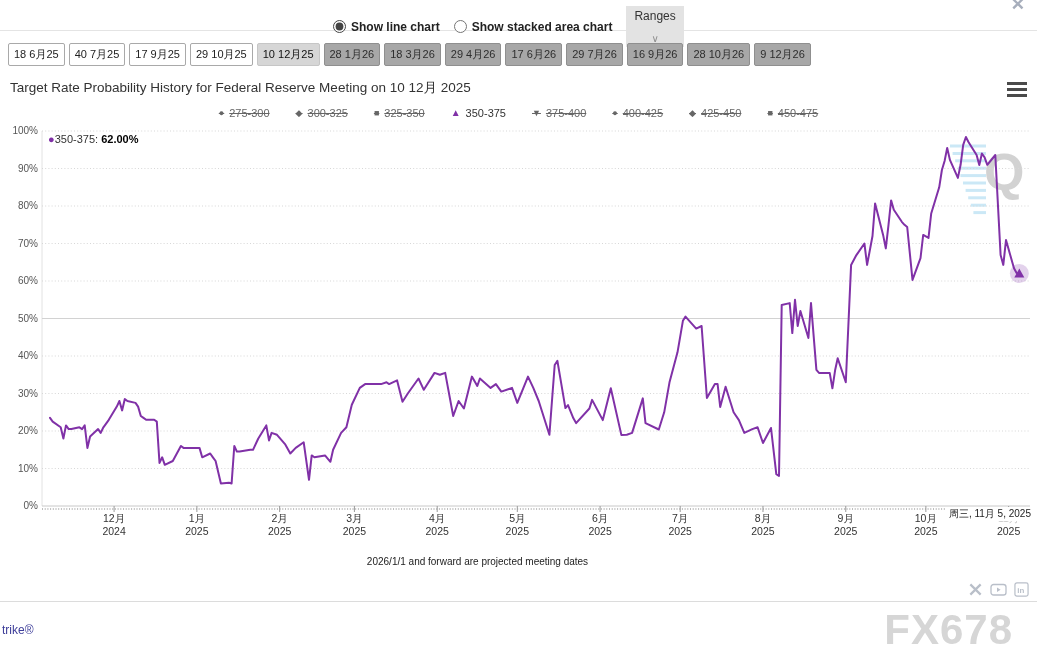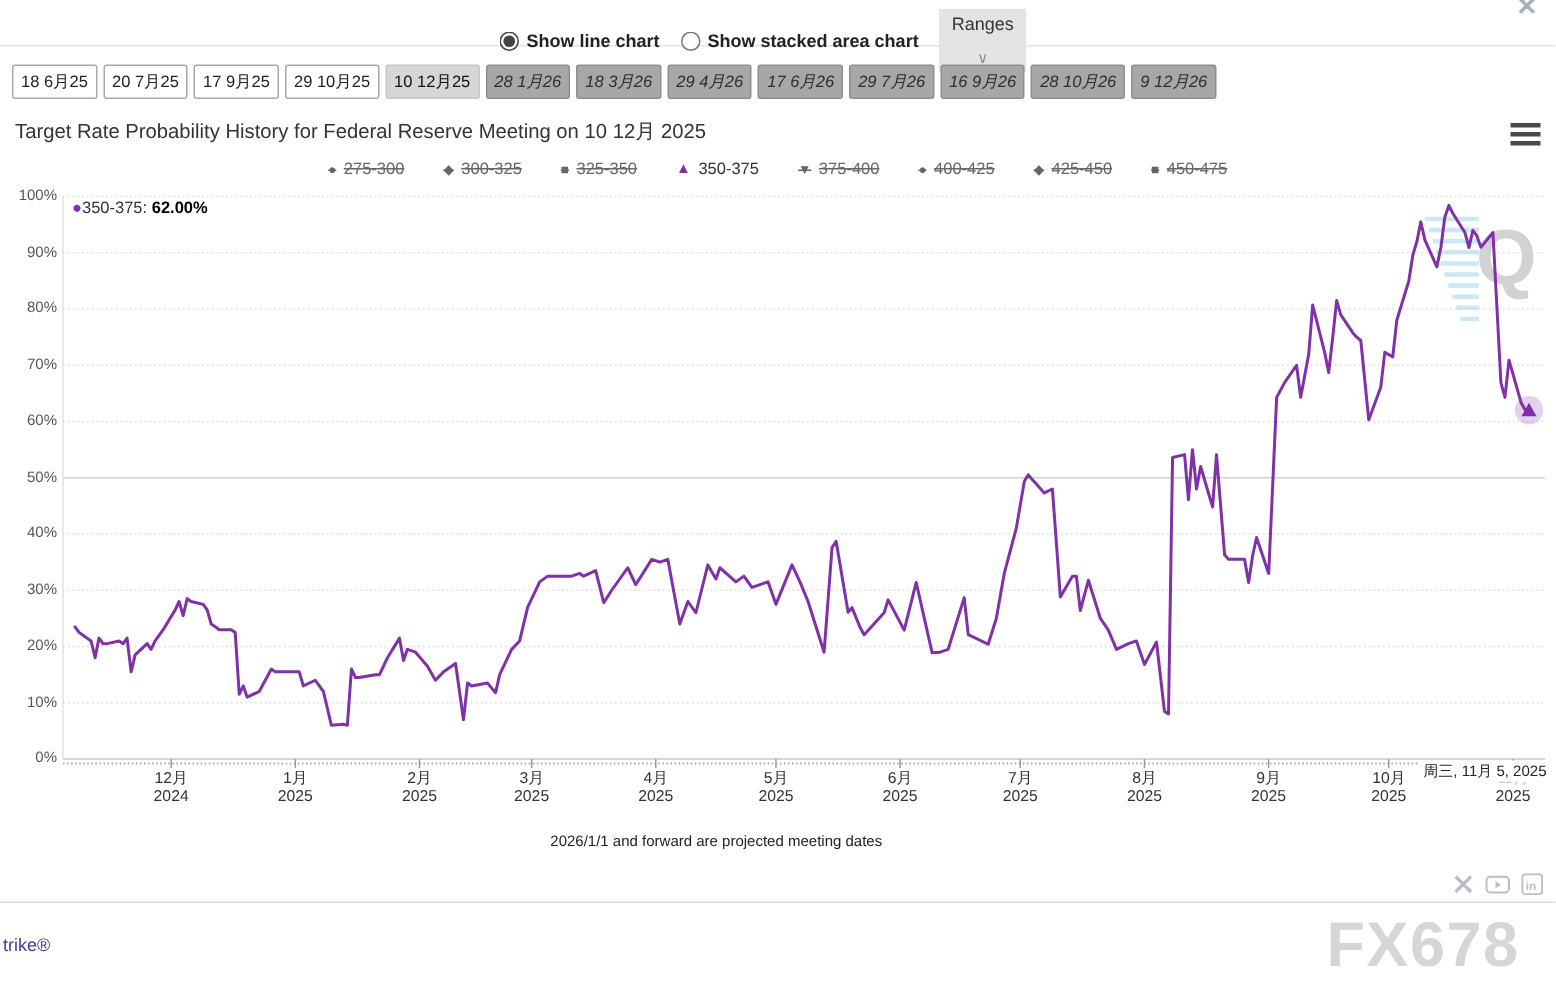--- a/index.html
+++ b/index.html
@@ -13,21 +13,21 @@
   .chart-type input { width:13px; height:13px; accent-color:#444; cursor:pointer; }
   .ranges-btn { display:inline-flex; align-items:center; gap:10px; background:#e3e3e3; padding:3px 8px; font-size:12px; font-weight:normal; color:#333; cursor:pointer;flex-direction:column; }
   .ranges-btn .chev { color:#8d8d8d; font-size:10px; }
   .close-x { position:absolute; top:-6px; right:12px; color:#a7aebc; font-size:17px; font-weight:bold; cursor:pointer; }
 
   
   .tabs { position:absolute; top:43px; left:8px; display:flex; gap:4px; }
   .tab { font-size:11px; padding:3px 5px; border-radius:2px; border:1px solid transparent; cursor:pointer; white-space:nowrap; }
   .tab.past   { background:#fff;    border-color:#a9a9a9; color:#222; }
   .tab.active { background:#d6d6d6; border-color:#c6c6c6; color:#111; }
-  .tab.future { background:#a7a7a7; border-color:#8f8f8f; color:#2d2d2d;font-style:italic; }
+  .tab.future { background:#a7a7a7; border-color:#8f8f8f; color:#2d2d2d; }
 
   
   .chart-title { position:absolute; top:79px; left:10px; font-size:13.5px; color:#333; }
   .burger { position:absolute; top:82px; right:10px; width:20px; cursor:pointer; }
   .burger i { display:block; height:3px; background:#4a4a4a; margin-bottom:3px; }
 
   
   .legend { position:absolute; top:107px; left:0; width:1037px; display:flex; justify-content:center; gap:26px; font-size:11px; }
   .legend-item { display:inline-flex; align-items:center; gap:5px; cursor:pointer; color:#666; }
   .legend-item.disabled { text-decoration:line-through; }
@@ -77,21 +77,21 @@
       <span class="ranges-btn">
         <span>Ranges</span>
         <span class="chev">∨</span>
       </span>
     </div>
     <span class="close-x">✕</span>
   </div>
 
   <div class="tabs" id="tabs">
       <button class="tab past">18 6月25</button>
-      <button class="tab past">20 7月25</button>
+      <button class="tab past">40 7月25</button>
       <button class="tab past">17 9月25</button>
       <button class="tab past">29 10月25</button>
       <button class="tab active">10 12月25</button>
       <button class="tab future">28 1月26</button>
       <button class="tab future">18 3月26</button>
       <button class="tab future">29 4月26</button>
       <button class="tab future">17 6月26</button>
       <button class="tab future">29 7月26</button>
       <button class="tab future">16 9月26</button>
       <button class="tab future">28 10月26</button>

